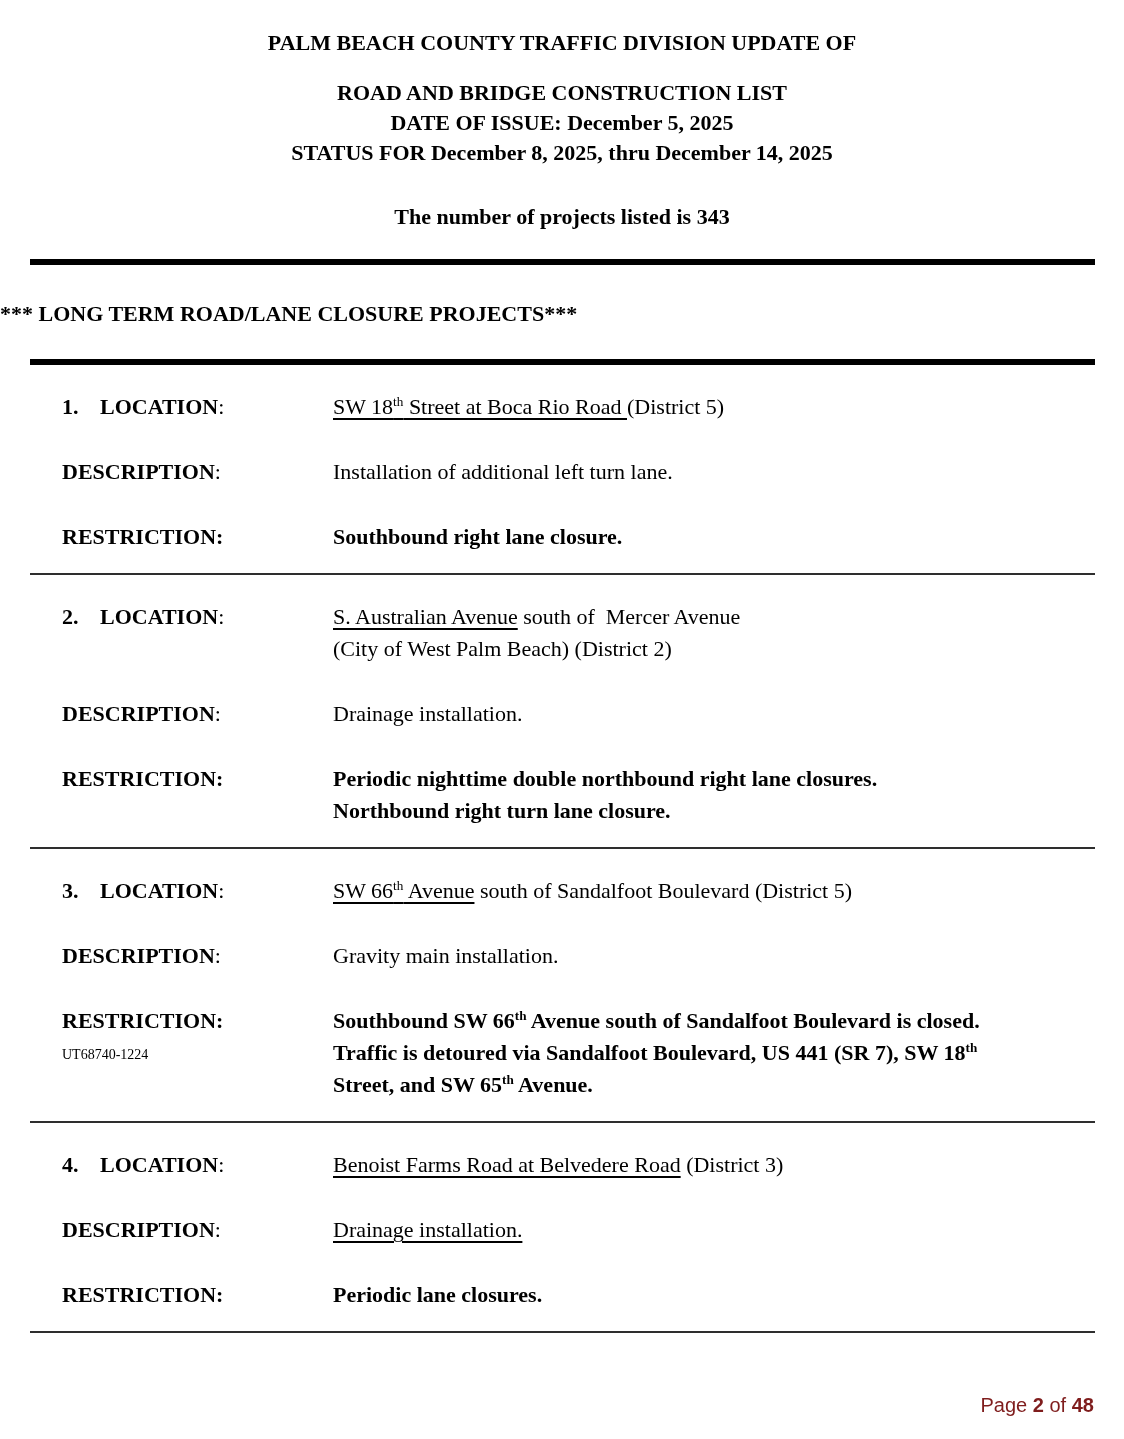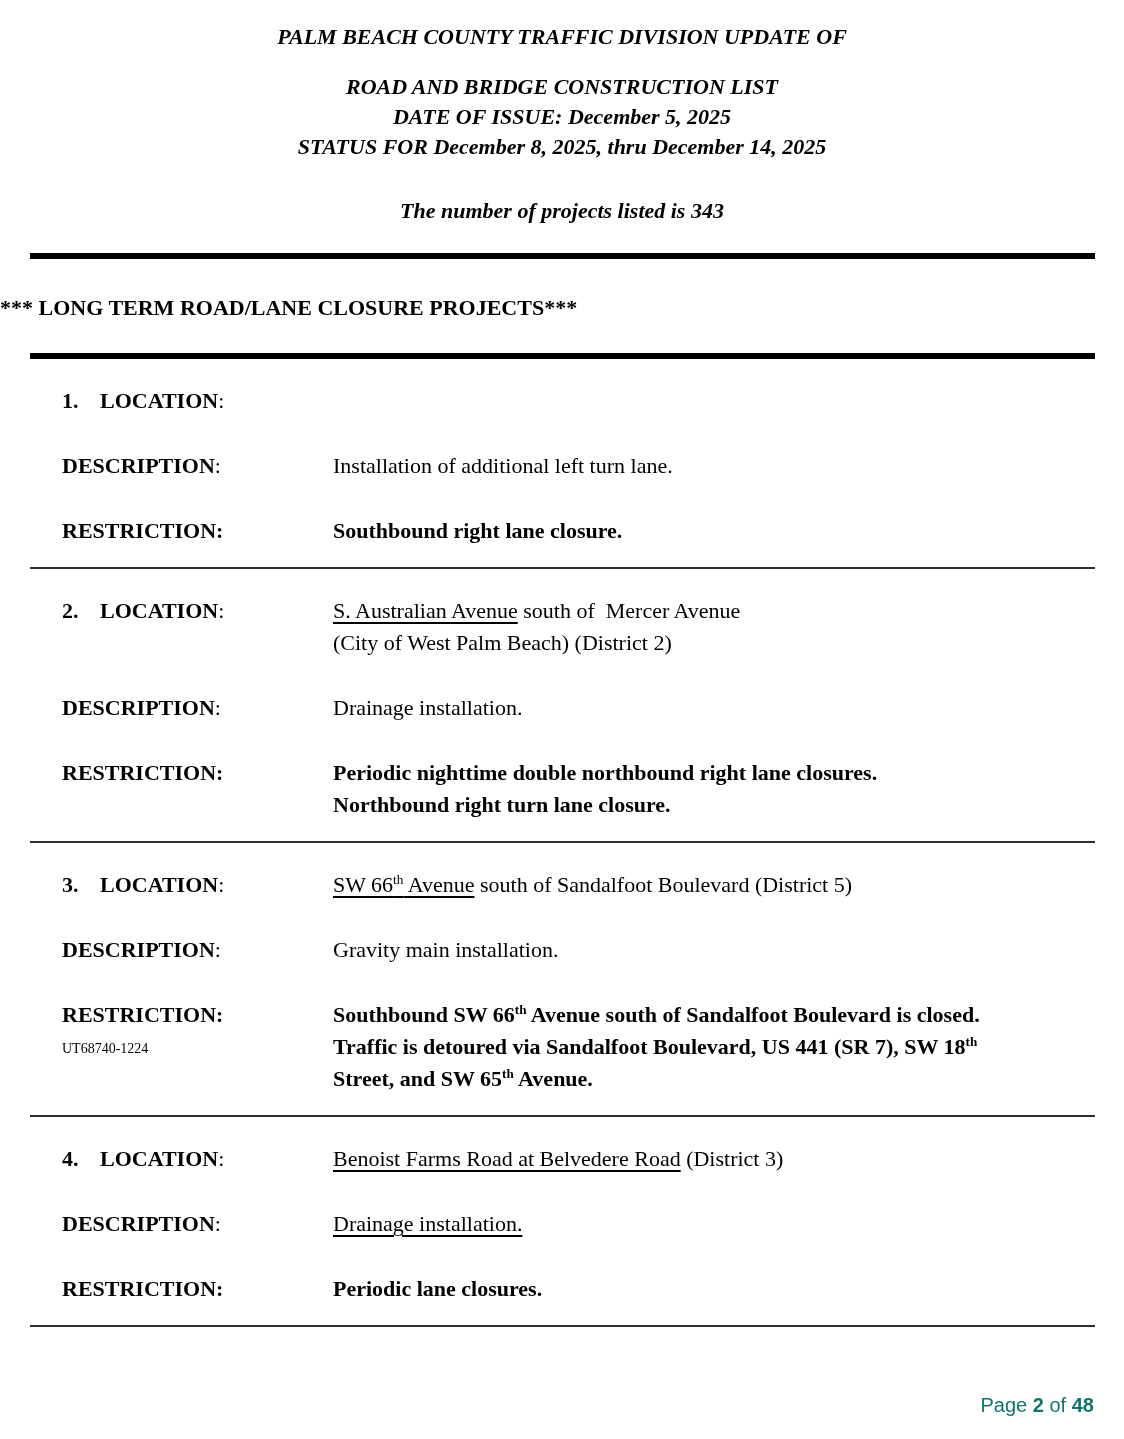--- a/index.html
+++ b/index.html
@@ -8,21 +8,21 @@
     width: 1124px;
     height: 1439px;
     margin: 0 auto;
     background: #ffffff;
     color: #000000;
     font-family: "Liberation Serif", serif;
     font-size: 22px;
     box-sizing: border-box;
     overflow: hidden;
   }
-  .header { padding-top: 22px; text-align: center; font-style: italic; }
+  .header { padding-top: 28px; text-align: center; }
   .h-line { font-weight: bold; line-height: 30px; }
   .h-title { margin-bottom: 20px; }
   .h-projects { margin-top: 34px; }
 
   .rule-thick {
     height: 6px;
     background: #000000;
     margin-left: 30px;
     margin-right: 29px;
   }
@@ -66,21 +66,21 @@
   .u { text-decoration: underline; text-decoration-thickness: 2px; text-underline-offset: 4px; }
   .b { font-weight: bold; }
   .sup { font-size: 60%; vertical-align: super; line-height: 0; }
 
   .footer {
     position: absolute;
     right: 30px;
     bottom: 22px;
     font-family: "Liberation Sans", sans-serif;
     font-size: 20px;
-    color: #0f766e;
+    color: #7f1d1d;
   }
   .footer .b { font-weight: bold; }
 </style>
 </head>
 <body>
 
 <div class="page">
 
   <div class="header">
     <div class="h-line h-title">PALM BEACH COUNTY TRAFFIC DIVISION UPDATE OF</div>
@@ -92,20 +92,21 @@
 
   <div class="rule-thick first"></div>
   <div class="section-title">*** LONG TERM ROAD/LANE CLOSURE PROJECTS***</div>
   <div class="rule-thick"></div>
 
   <div class="item">
     <div class="row">
       <div class="label-cell">
         <span class="num">1.</span><span class="lbl-b">LOCATION</span><span>:</span>
       </div>
+      <div class="value"><span class="u"><span>SW 18</span><span class="sup">th</span><span> Street at Boca Rio Road </span></span><span>(District 5)</span></div>
     </div>
     <div class="row">
       <div class="label-cell">
         <span class="lbl-b">DESCRIPTION</span><span>:</span>
       </div>
       <div class="value"><span>Installation of additional left turn lane.</span></div>
     </div>
     <div class="row">
       <div class="label-cell">
         <span class="lbl-b">RESTRICTION:</span>

